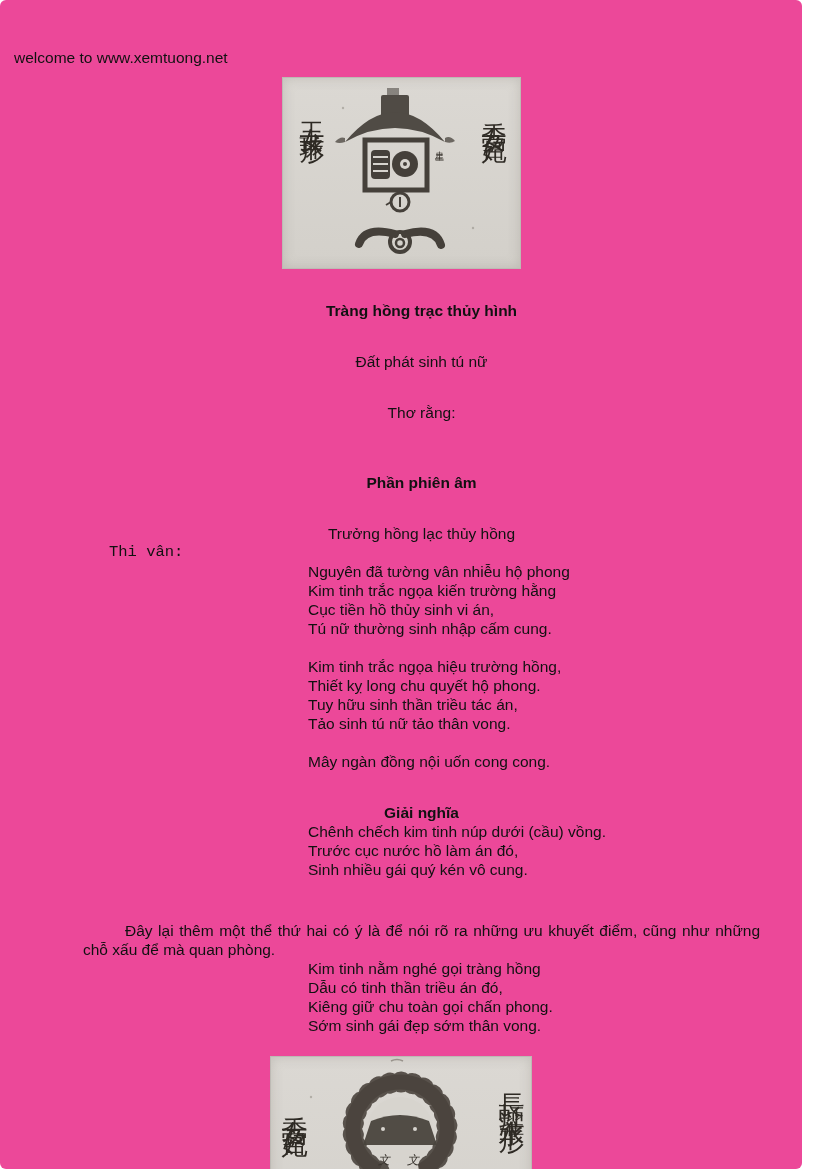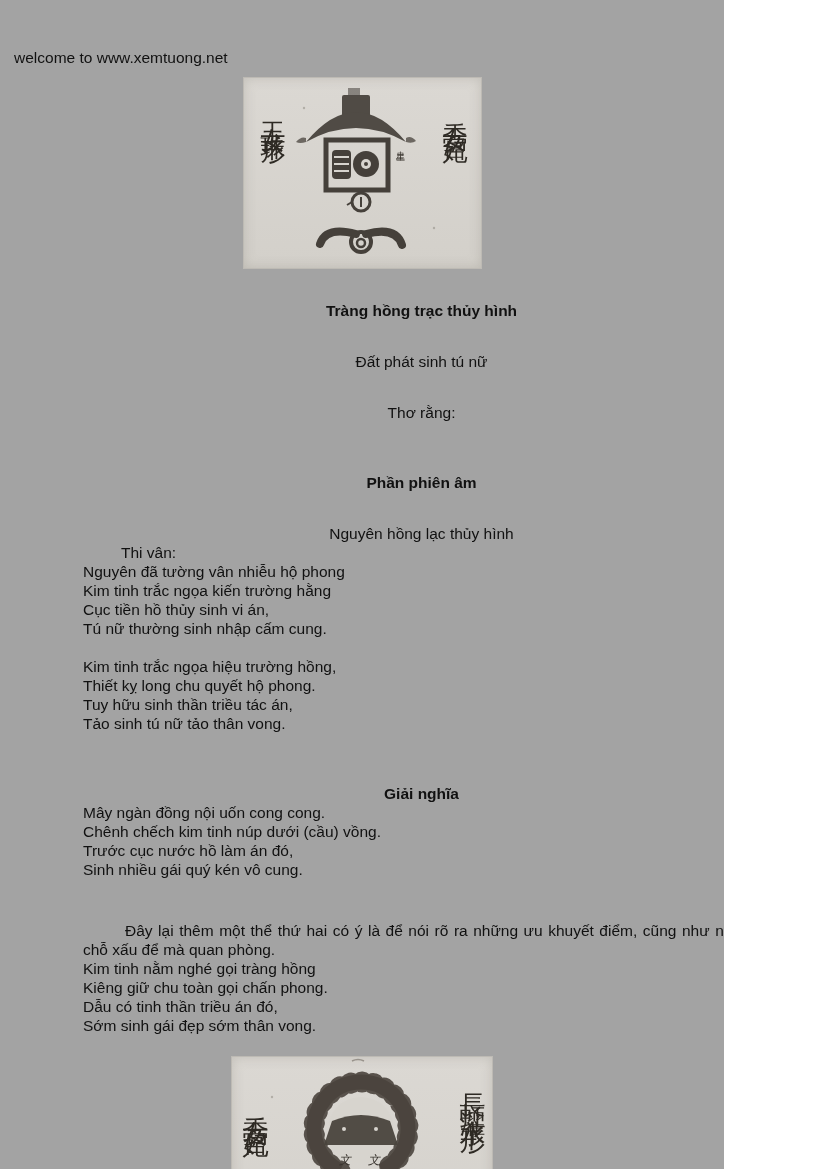--- a/index.html
+++ b/index.html
@@ -1,31 +1,31 @@
 <!DOCTYPE html>
 <html><head>
 <meta charset="utf-8">
 <style>
   html,body{margin:0;padding:0;background:#fff;}
   .page{
     position:relative;
-    width:724px;height:1169px;
-    background:#a3a3a3;
+    width:802px;height:1169px;
+    background:#ec4899;
     overflow:hidden;
     font-family:"Liberation Sans", sans-serif;
-    font-size:15.5px;line-height:19px;color:#111;
+    font-size:15.5px;line-height:19px;color:#111;border-radius:6px;
   }
   .content{margin:0 66px 0 83px;width:677px;}
   .header-line{padding:48px 0 0 14px;}
   .line{height:19px;white-space:nowrap;}
   .spacer{height:19px;}
   .centered{text-align:center;margin-top:32px;}
   .bold{font-weight:bold;}
-  .indent-label{margin-left:38px;}
-  .verse{}
+  .indent-label{margin-left:26px;font-family:Liberation Mono, monospace;}
+  .verse{margin-left:225px;}
   .para{
     text-align:justify;text-indent:42px;height:38px;white-space:normal;margin-top:42px;
   }
   
   .figure{
     position:relative;
     background:linear-gradient(180deg,#dbd8d3,#d3d0ca);
     border:1px solid #bdbab4;
     box-shadow:inset 0 0 12px rgba(120,115,105,.25);
   }
@@ -99,43 +99,43 @@
     <div class="vcap vcap-sm" style="right:16px;top:24px;">秀女宮妃</div>
     <div class="sq-label" style="left:147px;top:66px;">土星</div>
   </div>
 
   <div class="content">
     <div class="line centered bold">Tràng hồng trạc thủy hình</div>
     <div class="line centered">Đất phát sinh tú nữ</div>
     <div class="line centered">Thơ rằng:</div>
     <div class="spacer"></div>
     <div class="line centered bold">Phần phiên âm</div>
-    <div class="line centered">Nguyên hồng lạc thủy hình</div>
+    <div class="line centered">Trưởng hồng lạc thủy hồng</div>
     <div class="line indent-label">Thi vân:</div>
 
     <div class="line verse">Nguyên đã tường vân nhiễu hộ phong</div>
     <div class="line verse">Kim tinh trắc ngọa kiến trường hằng</div>
     <div class="line verse">Cục tiền hồ thủy sinh vi án,</div>
     <div class="line verse">Tú nữ thường sinh nhập cấm cung.</div>
     <div class="spacer"></div>
     <div class="line verse">Kim tinh trắc ngọa hiệu trường hồng,</div>
     <div class="line verse">Thiết kỵ long chu quyết hộ phong.</div>
     <div class="line verse">Tuy hữu sinh thần triều tác án,</div>
     <div class="line verse">Tảo sinh tú nữ tảo thân vong.</div>
     <div class="spacer"></div>
 
+    <div class="line verse">Mây ngàn đồng nội uốn cong cong.</div>
     <div class="line centered bold">Giải nghĩa</div>
-    <div class="line verse">Mây ngàn đồng nội uốn cong cong.</div>
     <div class="line verse">Chênh chếch kim tinh núp dưới (cầu) vồng.</div>
     <div class="line verse">Trước cục nước hồ làm án đó,</div>
     <div class="line verse">Sinh nhiều gái quý kén vô cung.</div>
     <div class="para">Đây lại thêm một thể thứ hai có ý là để nói rõ ra những ưu khuyết điểm, cũng như những chỗ xấu để mà quan phòng.</div>
     <div class="line verse">Kim tinh nằm nghé gọi tràng hồng</div>
+    <div class="line verse">Dẫu có tinh thần triều án đó,</div>
     <div class="line verse">Kiêng giữ chu toàn gọi chấn phong.</div>
-    <div class="line verse">Dẫu có tinh thần triều án đó,</div>
     <div class="line verse">Sớm sinh gái đẹp sớm thân vong.</div>
   </div>
 
   <div class="figure fig-bottom">
     <svg class="fig-svg" width="260" height="221" viewBox="0 0 260 221">
 
       <g fill="none" stroke="#4a443d">
         <path d="M108,114 A47,47 0 1 1 150,114" stroke-width="15" opacity="0.95"></path>
         <path d="M108,114 A47,47 0 1 1 150,114" stroke-width="21" stroke-dasharray="0.5 11" stroke-linecap="round" opacity="0.9"></path>
       </g>

